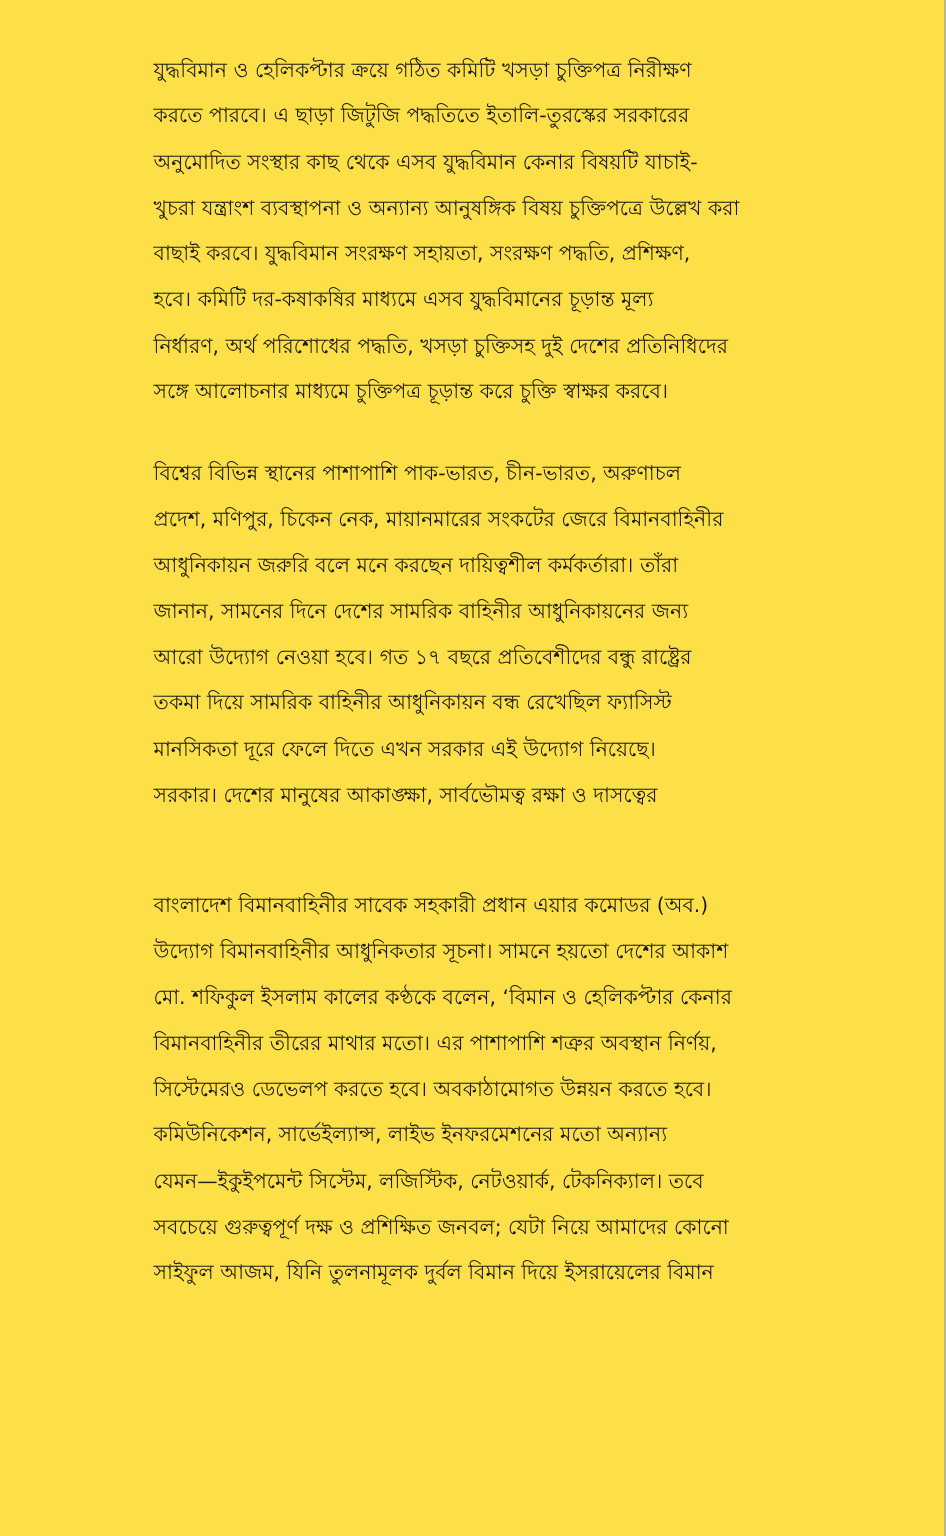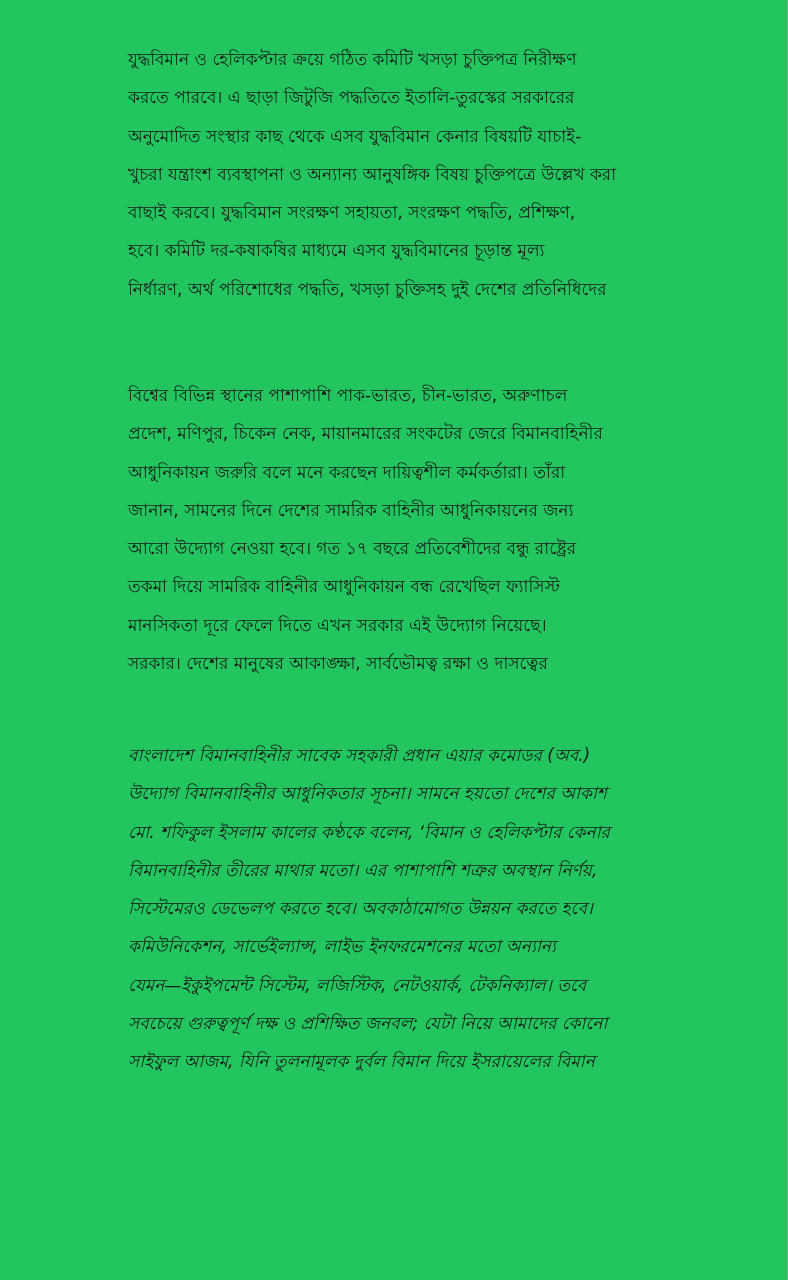--- a/index.html
+++ b/index.html
@@ -3,45 +3,46 @@
 <meta charset="utf-8">
 <style>
   html, body { margin: 0; padding: 0; background: #ffffff; }
   body {
     width: 788px; height: 1280px; position: relative; overflow: hidden;
     font-family: "DejaVu Sans", "Liberation Sans", sans-serif;
     color: #1a1a1a;
   }
   .page {
     position: absolute; left: 0; top: 0; width: 787px; height: 1280px;
-    background: #22c55e;
+    background: #fde047;
     border-right: 1px solid #9a9a9a;
   }
   .para { position: absolute; left: 128px; width: 560px; }
   .line {
     display: block; height: 38.3px; line-height: 38.3px;
     font-size: 17px; white-space: nowrap; letter-spacing: 0;
   }
   #para-1 { top: 40px; }
   #para-2 { top: 376px; }
-  #para-3 { top: 736px; font-style: italic; }
+  #para-3 { top: 736px; }
 </style>
 </head>
 <body>
 
 <div class="page">
 
   <div class="para" id="para-1">
     <span class="line">যুদ্ধবিমান ও হেলিকপ্টার ক্রয়ে গঠিত কমিটি খসড়া চুক্তিপত্র নিরীক্ষণ</span>
     <span class="line">করতে পারবে। এ ছাড়া জিটুজি পদ্ধতিতে ইতালি-তুরস্কের সরকারের</span>
     <span class="line">অনুমোদিত সংস্থার কাছ থেকে এসব যুদ্ধবিমান কেনার বিষয়টি যাচাই-</span>
     <span class="line">খুচরা যন্ত্রাংশ ব্যবস্থাপনা ও অন্যান্য আনুষঙ্গিক বিষয় চুক্তিপত্রে উল্লেখ করা</span>
     <span class="line">বাছাই করবে। যুদ্ধবিমান সংরক্ষণ সহায়তা, সংরক্ষণ পদ্ধতি, প্রশিক্ষণ,</span>
     <span class="line">হবে। কমিটি দর-কষাকষির মাধ্যমে এসব যুদ্ধবিমানের চূড়ান্ত মূল্য</span>
     <span class="line">নির্ধারণ, অর্থ পরিশোধের পদ্ধতি, খসড়া চুক্তিসহ দুই দেশের প্রতিনিধিদের</span>
+    <span class="line">সঙ্গে আলোচনার মাধ্যমে চুক্তিপত্র চূড়ান্ত করে চুক্তি স্বাক্ষর করবে।</span>
   </div>
 
   <div class="para" id="para-2">
     <span class="line">বিশ্বের বিভিন্ন স্থানের পাশাপাশি পাক-ভারত, চীন-ভারত, অরুণাচল</span>
     <span class="line">প্রদেশ, মণিপুর, চিকেন নেক, মায়ানমারের সংকটের জেরে বিমানবাহিনীর</span>
     <span class="line">আধুনিকায়ন জরুরি বলে মনে করছেন দায়িত্বশীল কর্মকর্তারা। তাঁরা</span>
     <span class="line">জানান, সামনের দিনে দেশের সামরিক বাহিনীর আধুনিকায়নের জন্য</span>
     <span class="line">আরো উদ্যোগ নেওয়া হবে। গত ১৭ বছরে প্রতিবেশীদের বন্ধু রাষ্ট্রের</span>
     <span class="line">তকমা দিয়ে সামরিক বাহিনীর আধুনিকায়ন বন্ধ রেখেছিল ফ্যাসিস্ট</span>
     <span class="line">মানসিকতা দূরে ফেলে দিতে এখন সরকার এই উদ্যোগ নিয়েছে।</span>

